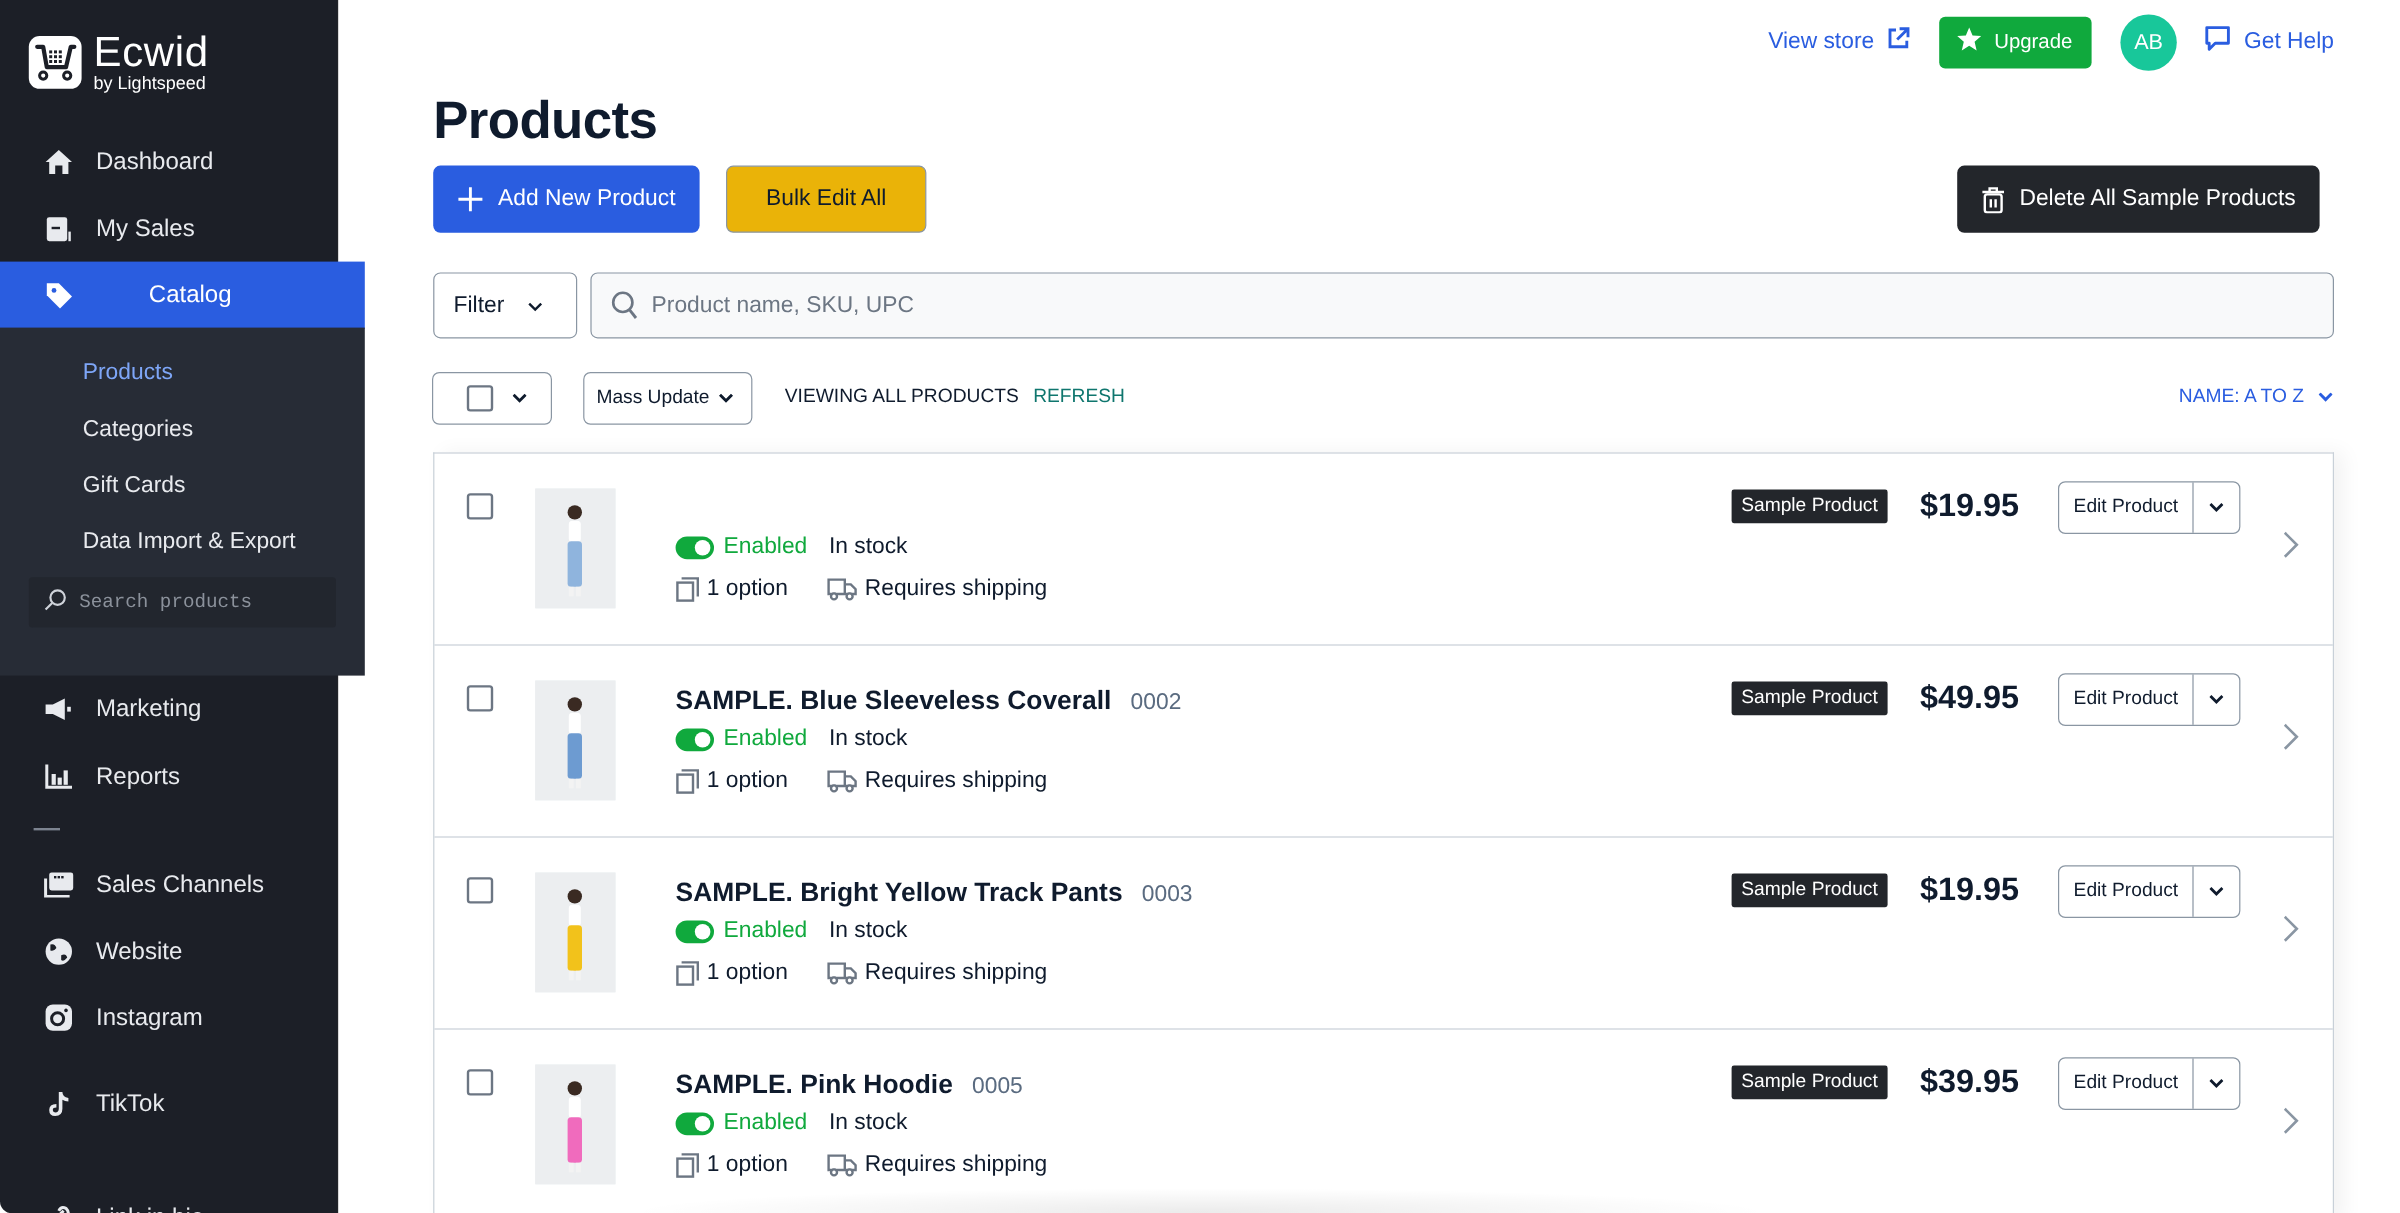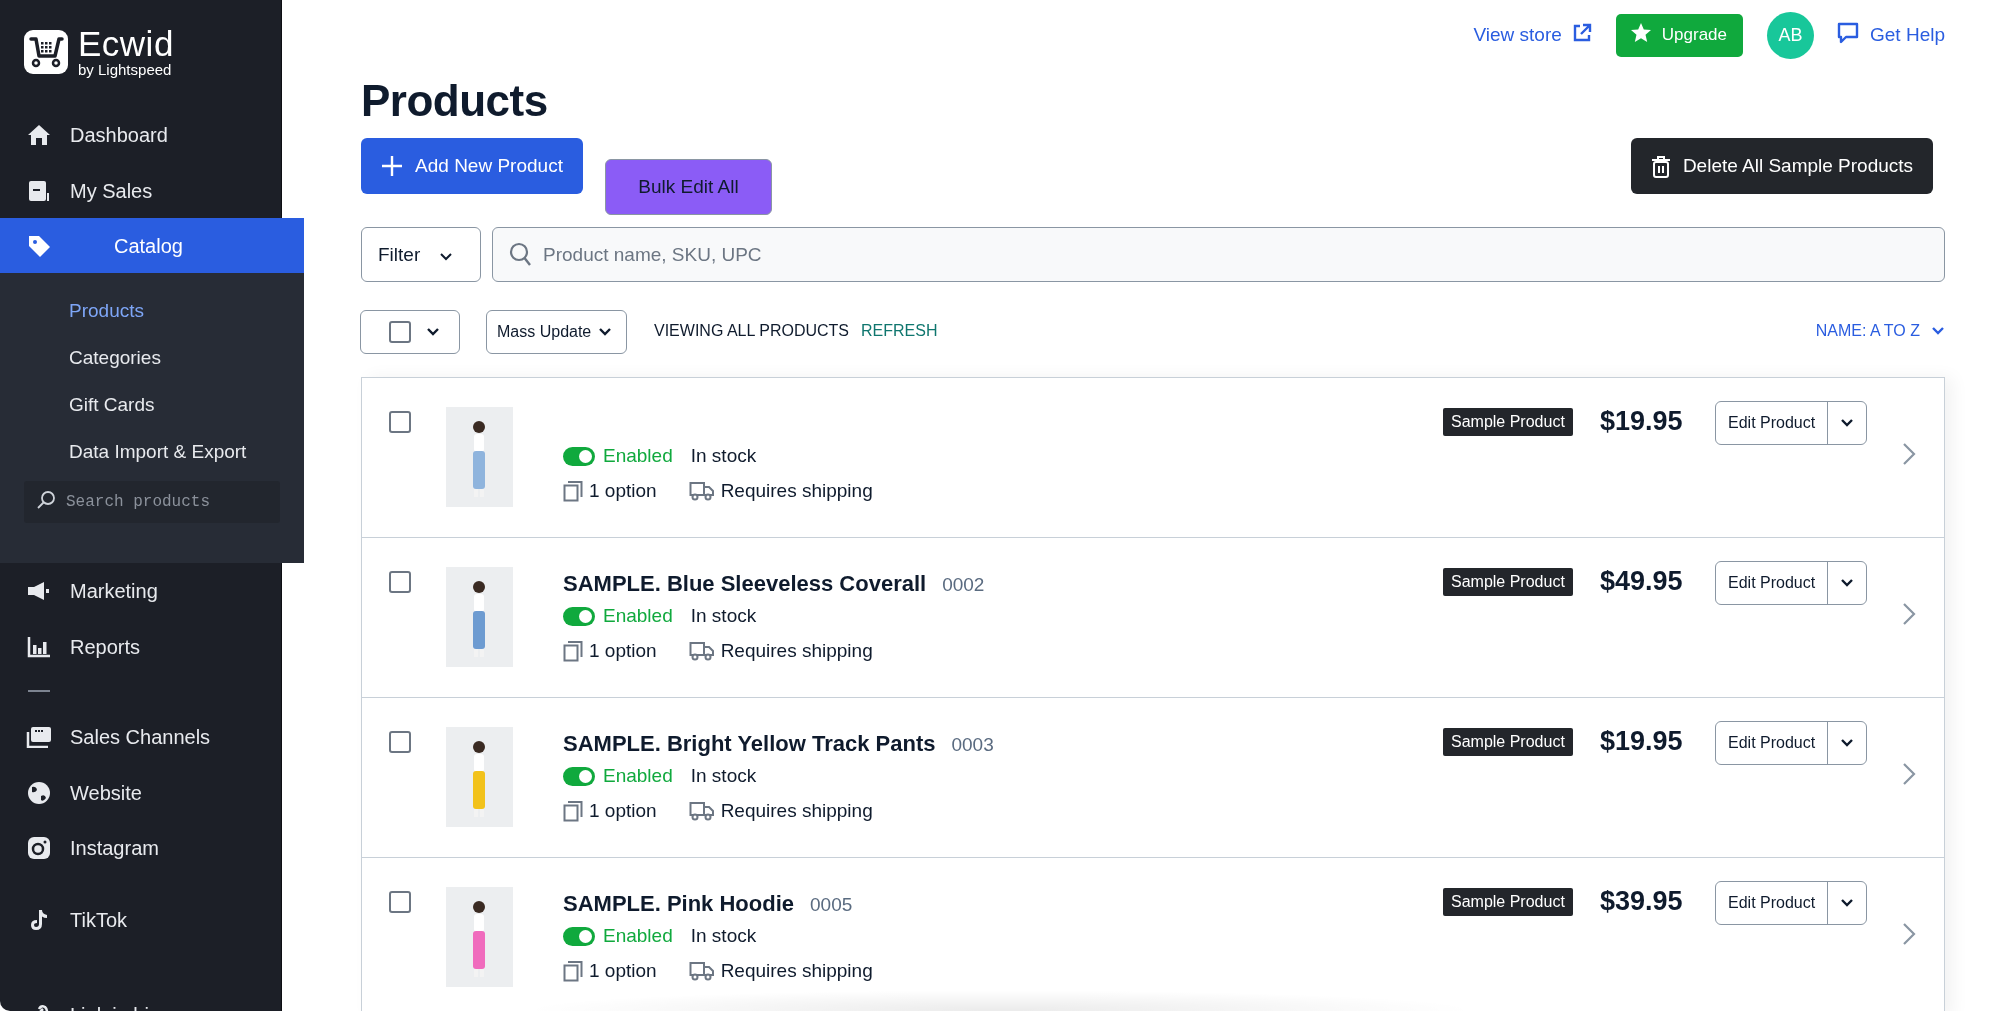--- a/index.html
+++ b/index.html
@@ -8,21 +8,21 @@
 
   
   .sidebar { position: absolute; left: 0; top: 0; width: 282px; height: 1011px; background: #1c1f27; color: #e8eaee; border-right: 1px solid #0d0f13; border-bottom-left-radius: 10px; }
   .logo { position: absolute; left: 24px; top: 26px; display: flex; align-items: center; }
   .logo-mark { width: 44px; height: 44px; background: #fff; border-radius: 9px; position: relative; }
   .logo-mark svg { position: absolute; left: 4px; top: 6px; }
   .logo-text { margin-left: 10px; line-height: 1; }
   .logo-name { font-size: 35px; font-weight: 300; color: #fff; letter-spacing: 0.5px; }
   .logo-sub { font-size: 15px; color: #fff; margin-top: 1px; }
 
-  .nav-item { position: absolute; left: 0; width: 304px; height: 56px; display: flex; align-items: center; padding-left: 26px; font-size: 20px; color: #e8eaee; cursor: pointer; }
+  .nav-item { position: absolute; left: 0; width: 304px; height: 56px; display: flex; align-items: center; padding-left: 36px; font-size: 20px; color: #e8eaee; cursor: pointer; }
   .nav-item .ico { width: 26px; height: 26px; display: flex; align-items: center; justify-content: center; margin-right: 18px; }
   .nav-item.active { background: #2a5de0; color: #fff; gap: 44px; }
   .subnav { position: absolute; left: 0; top: 273px; width: 304px; height: 290px; background: #272c36; }
   .sub-item { position: absolute; left: 69px; font-size: 19px; color: #e8eaee; cursor: pointer; }
   .sub-item.active { color: #7ea6f7; }
   .side-search { position: absolute; left: 24px; top: 208px; width: 256px; height: 42px; background: #22262e; border-radius: 3px; display: flex; align-items: center; padding-left: 12px; }
   .side-search input { background: transparent; border: none; outline: none; color: #cfd3da; font-size: 16px; margin-left: 10px; width: 200px; font-family: Liberation Mono, monospace; }
   .side-search input::placeholder { color: #8b919b; }
   .side-divider { position: absolute; left: 28px; top: 690px; width: 22px; height: 2px; background: #7c8390; }
 
@@ -33,21 +33,21 @@
   .upgrade-btn { background: #10a93d; color: #fff; border-radius: 5px; height: 43px; padding: 0 16px 0 14px; display: flex; align-items: center; font-size: 17px; cursor: pointer; margin-right: 24px; }
   .upgrade-btn svg { margin-right: 10px; }
   .avatar { width: 47px; height: 47px; border-radius: 50%; background: #18c79a; color: #fff; font-size: 18px; display: flex; align-items: center; justify-content: center; margin-right: 22px; }
   .get-help { color: #2a5de0; font-size: 19px; display: flex; align-items: center; cursor: pointer; }
   .get-help svg { margin-right: 10px; }
 
   
   .page-title { position: absolute; left: 361px; top: 76px; font-size: 44px; font-weight: 700; color: #0f1b2d; letter-spacing: -0.5px; }
   .btn { position: absolute; height: 56px; border-radius: 6px; display: flex; align-items: center; justify-content: center; font-size: 19px; cursor: pointer; text-align: right; }
   .btn-primary { background: #2a5de0; color: #fff; }
-  .btn-outline { background: #8b5cf6; border: 1.5px solid #8a96a3; color: #0f1b2d; margin-top: 21px; }
+  .btn-outline { background: #eab308; border: 1.5px solid #8a96a3; color: #0f1b2d; }
   .btn-dark { background: #23262b; color: #fff; }
   .chev { display: inline-block; margin-left: 10px; }
 
   .filter-btn { position: absolute; left: 361px; top: 227px; width: 120px; height: 55px; border: 1.5px solid #8a96a3; border-radius: 6px; display: flex; align-items: center; padding-left: 16px; font-size: 19px; cursor: pointer; background: #fff; }
   .search-box { position: absolute; left: 492px; top: 227px; width: 1453px; height: 55px; border: 1.5px solid #8a96a3; border-radius: 6px; background: #f8f9fa; display: flex; align-items: center; padding-left: 16px; }
   .search-box input { border: none; outline: none; background: transparent; font-size: 19px; margin-left: 10px; width: 1380px; font-family: "Liberation Sans", sans-serif; color: #0f1b2d; }
   .search-box input::placeholder { color: #6c7683; }
 
   .sel-all { position: absolute; left: 360px; top: 310px; width: 100px; height: 44px; border: 1.5px solid #8a96a3; border-radius: 6px; background: #fff; display: flex; align-items: center; padding-left: 28px; cursor: pointer; }
   .checkbox { width: 22px; height: 22px; border: 2px solid #6c7683; border-radius: 3px; background: #fff; cursor: pointer; }

